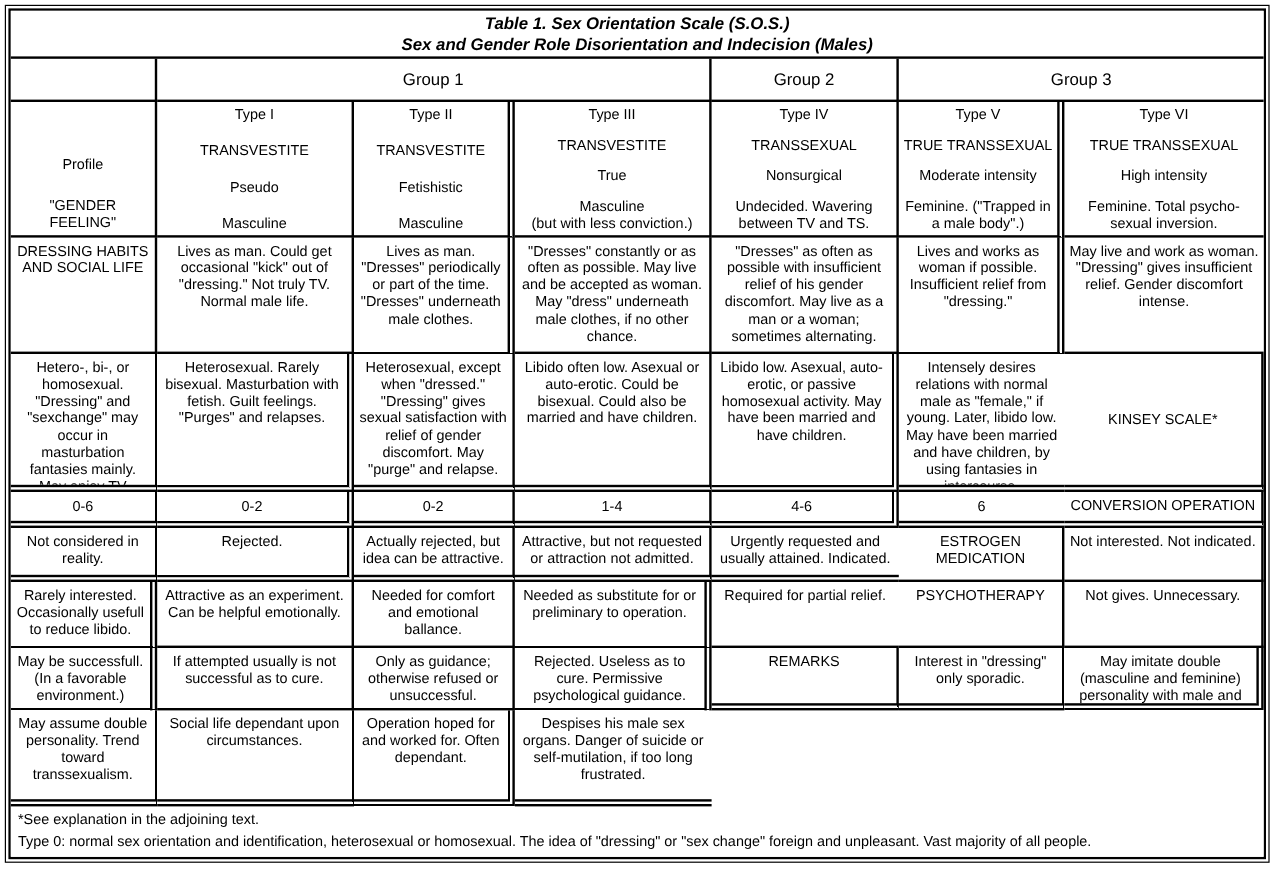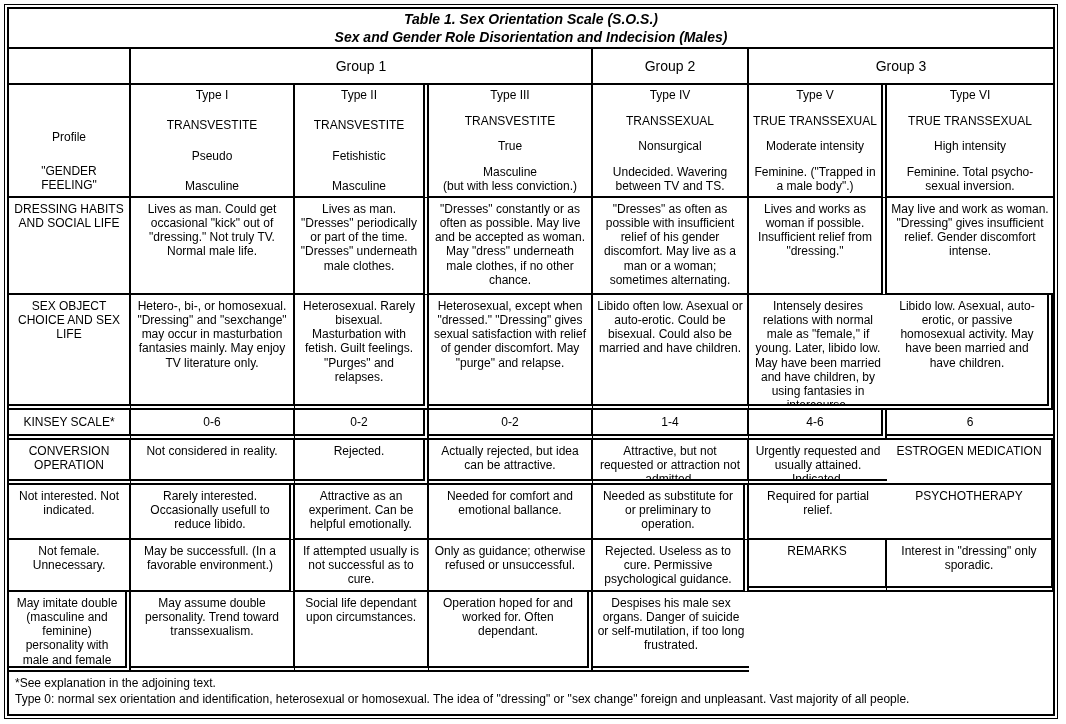--- a/index.html
+++ b/index.html
@@ -27,21 +27,21 @@
   .er{border-right:none;}
   .dr{border-right:6px double #000;}
   .db{border-bottom:6px double #000;}
   .title{grid-column:1/-1;justify-content:center;font-weight:bold;font-style:italic;font-size:14px;line-height:1.3;}
   .ghead{justify-content:center;font-size:14px;}
   .g1{grid-column:2/span 3;}
   .g3{grid-column:6/span 2;}
   .profile{justify-content:space-between;padding:3px 4px;}
   .plabel{justify-content:flex-end;gap:20px;}
   .vcenter{justify-content:center;}
-  .foot{grid-column:1/-1;border-right:none;border-bottom:none;align-items:flex-start;text-align:left;justify-content:flex-start;padding:4px 6px;line-height:1.3;}
+  .foot{grid-column:1/-1;border-right:none;border-bottom:none;align-items:flex-start;text-align:left;justify-content:space-between;padding:4px 6px;line-height:1.3;}
 </style>
 </head>
 <body>
 
 <div class="page">
   <div class="frame-outer">
     <div class="frame-inner">
       <div class="grid">
 
         <div class="c title er">
@@ -97,27 +97,26 @@
         </div>
 
         <div class="c">DRESSING HABITS AND SOCIAL LIFE</div>
         <div class="c">Lives as man. Could get occasional "kick" out of "dressing." Not truly TV. Normal male life.</div>
         <div class="c dr">Lives as man. "Dresses" periodically or part of the time. "Dresses" underneath male clothes.</div>
         <div class="c">"Dresses" constantly or as often as possible. May live and be accepted as woman. May "dress" underneath male clothes, if no other chance.</div>
         <div class="c">"Dresses" as often as possible with insufficient relief of his gender discomfort. May live as a man or a woman; sometimes alternating.</div>
         <div class="c dr">Lives and works as woman if possible. Insufficient relief from "dressing."</div>
         <div class="c er">May live and work as woman. "Dressing" gives insufficient relief. Gender discomfort intense.</div>
 
-        <div class="c db">SEX OBJECT CHOICE AND SEX LIFE</div>
         <div class="c db">Hetero-, bi-, or homosexual. "Dressing" and "sexchange" may occur in masturbation fantasies mainly. May enjoy TV literature only.</div>
         <div class="c db dr">Heterosexual. Rarely bisexual. Masturbation with fetish. Guilt feelings. "Purges" and relapses.</div>
         <div class="c db">Heterosexual, except when "dressed." "Dressing" gives sexual satisfaction with relief of gender discomfort. May "purge" and relapse.</div>
         <div class="c db">Libido often low. Asexual or auto-erotic. Could be bisexual. Could also be married and have children.</div>
+        <div class="c db dr">Libido low. Asexual, auto-erotic, or passive homosexual activity. May have been married and have children.</div>
         <div class="c db er">Intensely desires relations with normal male as "female," if young. Later, libido low. May have been married and have children, by using fantasies in intercourse.</div>
-        <div class="c db dr">Libido low. Asexual, auto-erotic, or passive homosexual activity. May have been married and have children.</div>
 
         <div class="c db vcenter">KINSEY SCALE*</div>
         <div class="c db vcenter">0-6</div>
         <div class="c db vcenter dr">0-2</div>
         <div class="c db vcenter">0-2</div>
         <div class="c db vcenter">1-4</div>
         <div class="c db vcenter dr">4-6</div>
         <div class="c db vcenter er">6</div>
 
         <div class="c db">CONVERSION OPERATION</div>
@@ -129,21 +128,21 @@
 
         <div class="c">ESTROGEN MEDICATION</div>
         <div class="c">Not interested. Not indicated.</div>
         <div class="c dr">Rarely interested. Occasionally usefull to reduce libido.</div>
         <div class="c">Attractive as an experiment. Can be helpful emotionally.</div>
         <div class="c">Needed for comfort and emotional ballance.</div>
         <div class="c dr">Needed as substitute for or preliminary to operation.</div>
         <div class="c er">Required for partial relief.</div>
 
         <div class="c">PSYCHOTHERAPY</div>
-        <div class="c">Not female. Unnecessary.</div>
+        <div class="c">Not gives. Unnecessary.</div>
         <div class="c dr">May be successfull. (In a favorable environment.)</div>
         <div class="c">If attempted usually is not successful as to cure.</div>
         <div class="c">Only as guidance; otherwise refused or unsuccessful.</div>
         <div class="c dr">Rejected. Useless as to cure. Permissive psychological guidance.</div>
 
         <div class="c db">REMARKS</div>
         <div class="c db">Interest in "dressing" only sporadic.</div>
         <div class="c db dr">May imitate double (masculine and feminine) personality with male and female names.</div>
         <div class="c db">May assume double personality. Trend toward transsexualism.</div>
         <div class="c db">Social life dependant upon circumstances.</div>

